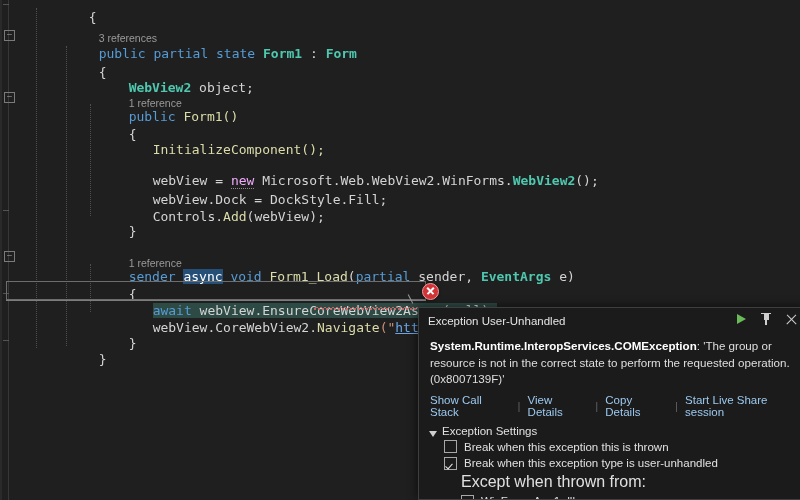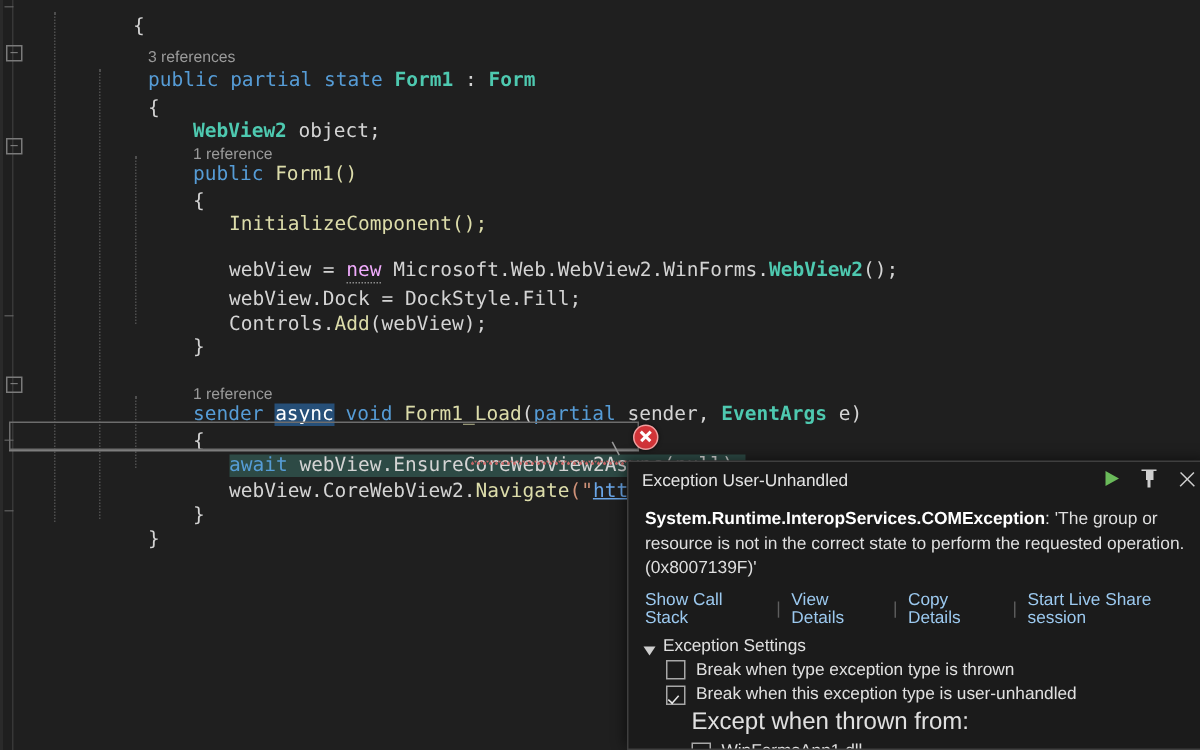--- a/index.html
+++ b/index.html
@@ -297,21 +297,21 @@
     </div>
 
     <div class="settings">
       <div class="set-head">
         <span class="tri-down"></span>
         <span>Exception Settings</span>
       </div>
 
       <div class="cb-row">
         <span class="cbx"></span>
-        <span>Break when type exception type is thrown</span>
+        <span>Break when this exception this is thrown</span>
       </div>
 
       <div class="cb-row">
         <span class="cbx on"></span>
         <span>Break when this exception type is user-unhandled</span>
       </div>
 
       <div class="sub-label">Except when thrown from:</div>
 
       <div class="cb-row deep">

